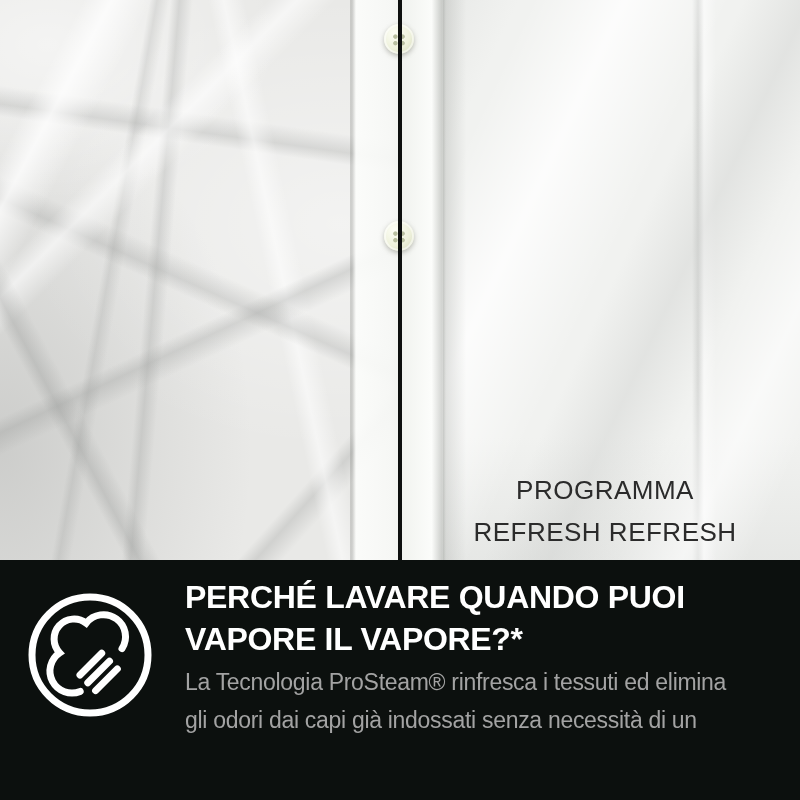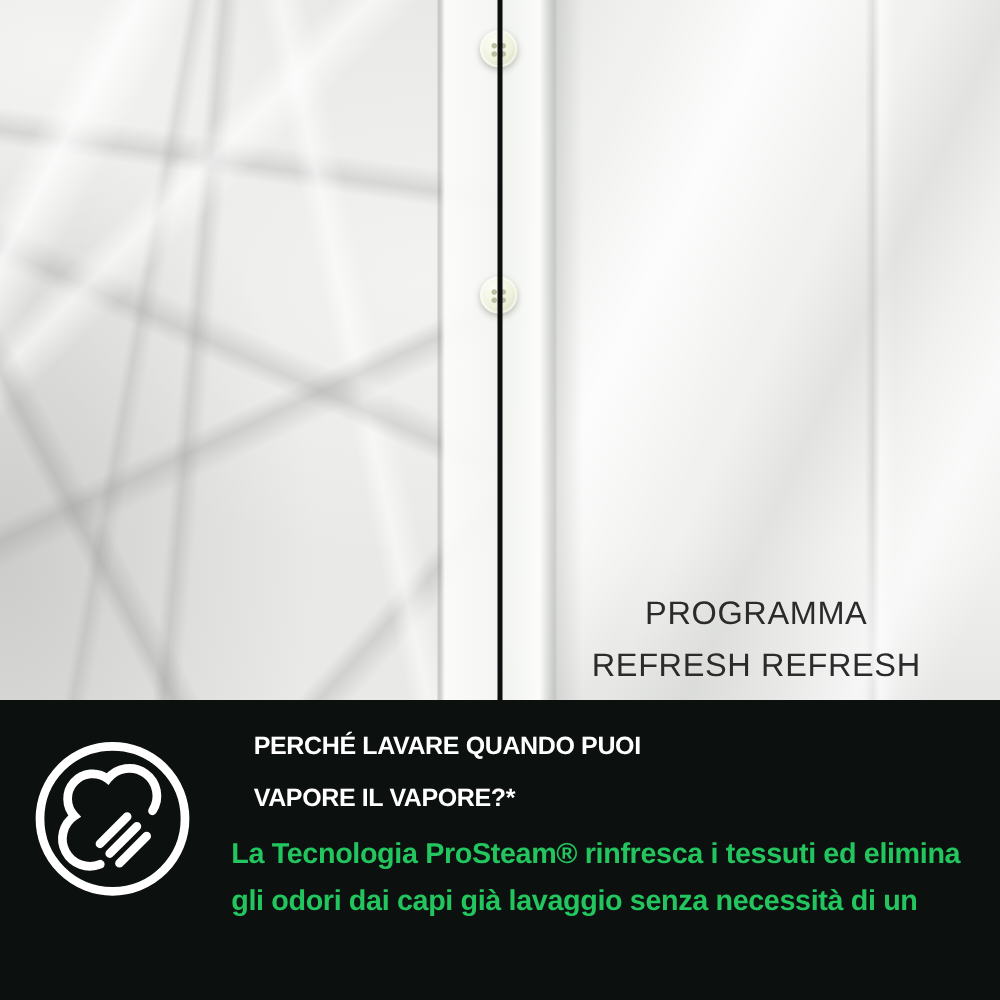--- a/index.html
+++ b/index.html
@@ -66,26 +66,26 @@
   .fabric-label{
     position:absolute;top:441px;width:330px;text-align:center;
     color:#2b2b2b;font-size:26px;line-height:42px;letter-spacing:.5px;font-weight:400;
   }
   .label-left{left:27px;}
   .label-right{left:440px;margin-top:28px;}
   
   .panel{position:absolute;left:0;top:560px;width:800px;height:240px;background:#0c100e;}
   .icon-wrap{position:absolute;left:28px;top:33px;width:124px;height:124px;}
   .headline{
-    position:absolute;left:203px;top:16px;color:#ffffff;
-    font-size:20px;font-weight:700;line-height:42px;letter-spacing:-.3px;white-space:nowrap;
+    position:absolute;left:185px;top:16px;color:#ffffff;
+    font-size:32px;font-weight:700;line-height:42px;letter-spacing:-.3px;white-space:nowrap;
   }
   .bodytext{
-    position:absolute;left:185px;top:103px;color:#22c55e;
-    font-size:23px;font-weight:700;line-height:38px;letter-spacing:-.3px;white-space:nowrap;
+    position:absolute;left:185px;top:103px;color:#a3a3a3;
+    font-size:23px;font-weight:400;line-height:38px;letter-spacing:-.3px;white-space:nowrap;
   }
   .footnote{
     position:absolute;left:185px;top:216px;color:#d4d5d3;
     font-size:12.5px;font-weight:400;letter-spacing:.1px;white-space:nowrap;
   }
 </style>
 </head>
 <body>
 
 <div id="stage">
@@ -115,18 +115,18 @@
       </svg>
     </div>
 
     <div class="headline">
       <div>PERCHÉ LAVARE QUANDO PUOI</div>
       <div>VAPORE IL VAPORE?*</div>
     </div>
 
     <div class="bodytext">
       <div>La Tecnologia ProSteam® rinfresca i tessuti ed elimina</div>
-      <div>gli odori dai capi già lavaggio senza necessità di un</div>
+      <div>gli odori dai capi già indossati senza necessità di un</div>
     </div>
 
   </div>
 
 </div>
 
 </body></html>

